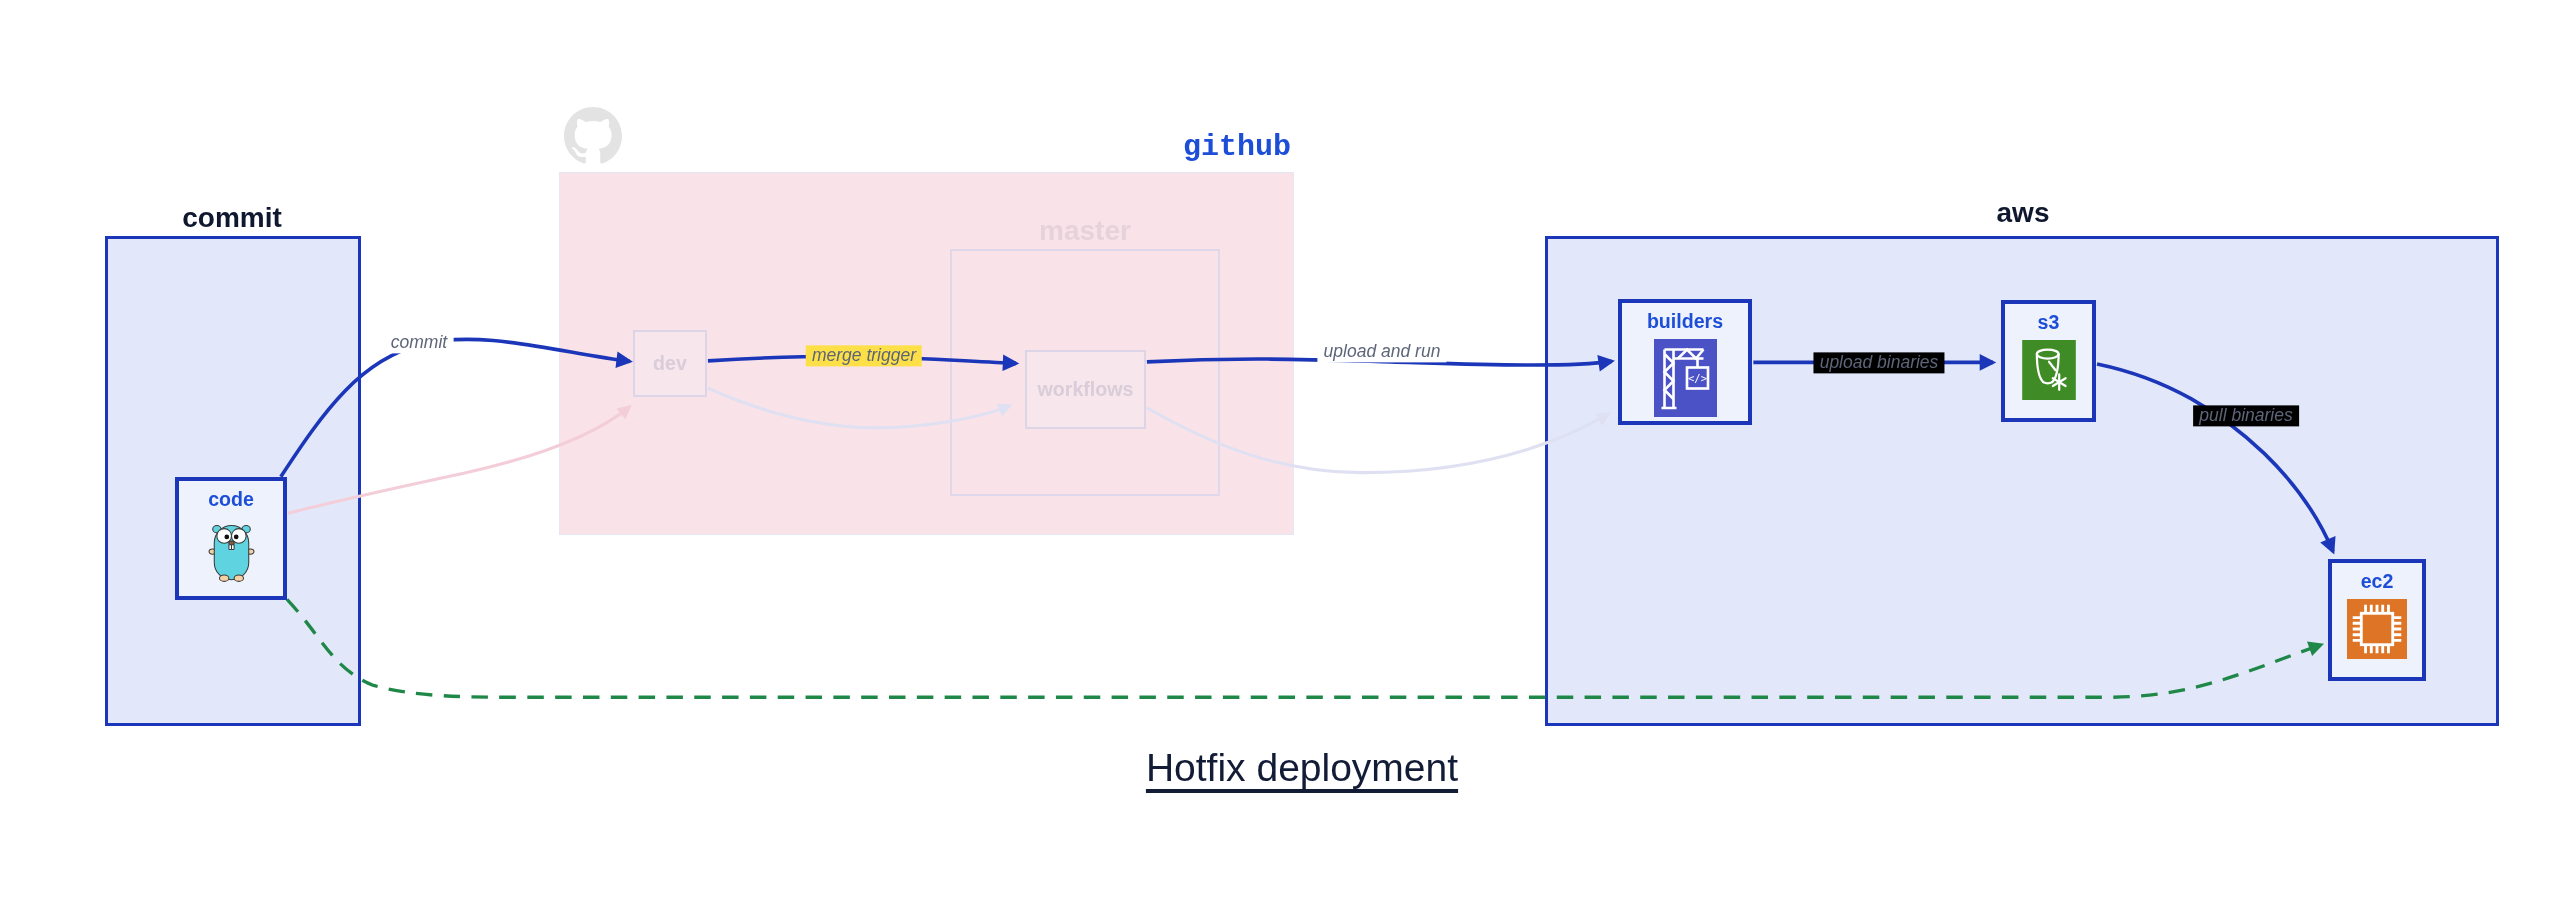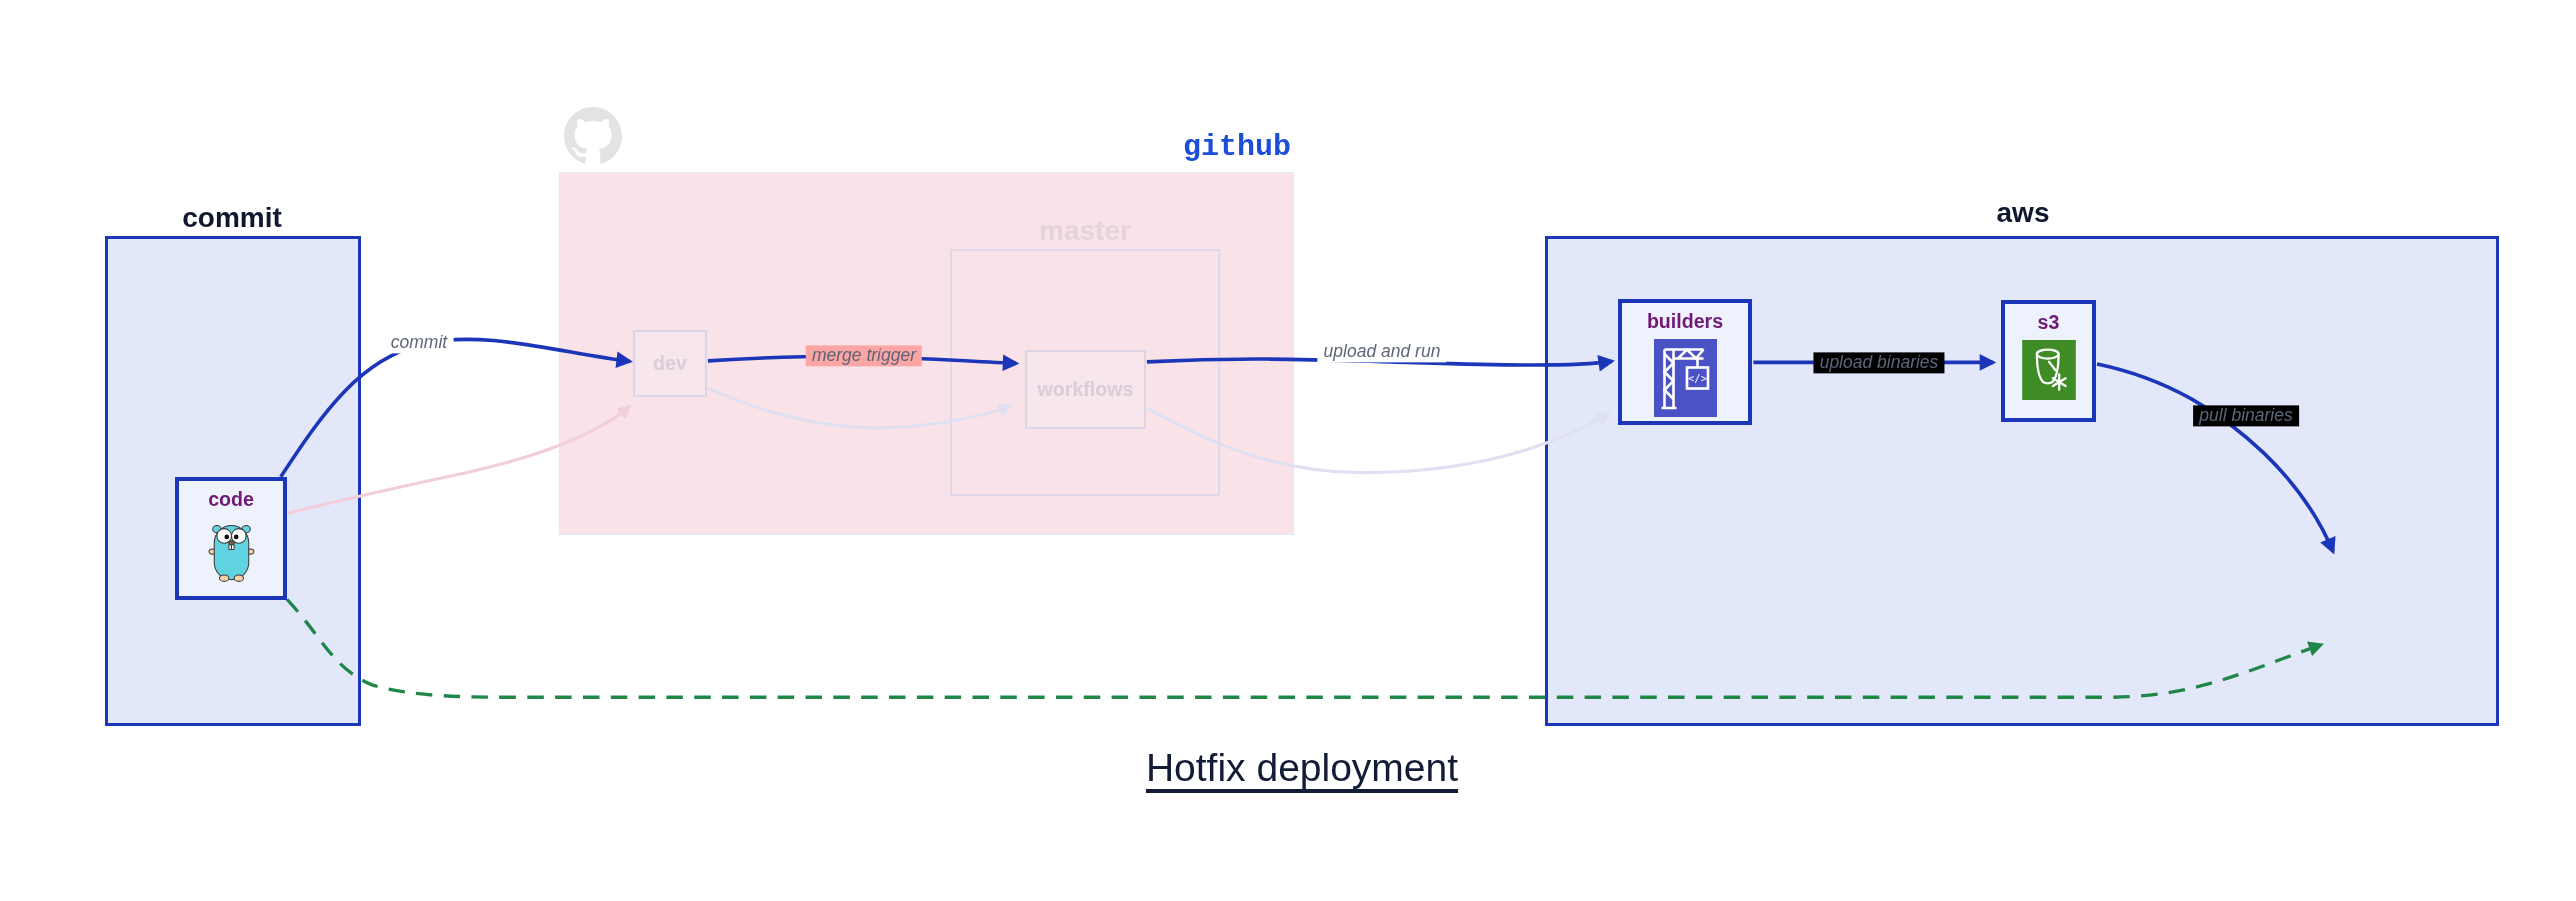--- a/index.html
+++ b/index.html
@@ -15,32 +15,32 @@
   .group-label{position:absolute;color:#101830;font-size:28px;font-weight:600;white-space:nowrap;z-index:1;}
   .group-label.center{transform:translateX(-50%);}
   .group-label.right{transform:translateX(-100%);}
   .group-label.faded-pink-text{color:#e6d2db;}
   .group-label.faded-gray-text{color:#1d4ed8;font-family:Liberation Mono, monospace;}
 
   
   .node{position:absolute;box-sizing:border-box;display:flex;flex-direction:column;align-items:center;z-index:3;}
   .node.solid{background:#eef2fc;border:4.1px solid #1b36b8;padding-top:7.2px;gap:6.2px;}
   .node.faded{background:#f7e6eb;border:2.1px solid #dcd5e8;justify-content:center;}
-  .node-label{color:#701a75;font-size:19.6px;font-weight:700;white-space:nowrap;}
+  .node-label{color:#1d4ed8;font-size:19.6px;font-weight:700;white-space:nowrap;}
   .node.faded .node-label{color:#d8cdd8;}
 
   .icon{display:block;}
 
   
   #edge-layer{position:absolute;left:0;top:0;z-index:2;}
 
   
   .edge-label{position:absolute;z-index:4;transform:translate(-50%,-50%);font-size:17.5px;font-style:italic;color:#5d6578;white-space:nowrap;padding:1px 6.2px;line-height:1.1;}
   .bg-white{background:#ffffff;}
-  .bg-pink{background:#fca5a5;}
+  .bg-pink{background:#fde047;}
   .bg-blue{background:#000000;}
 
   
   .diagram-title{position:absolute;z-index:4;transform:translateX(-50%);color:#131c36;font-size:39px;font-weight:500;text-decoration:underline;text-decoration-thickness:3.6px;text-underline-offset:8.2px;white-space:nowrap;}
 
   .octocat{position:absolute;z-index:1;}
 </style>
 </head>
 <body>
 
@@ -144,20 +144,33 @@
         <ellipse cx="40" cy="22" rx="17" ry="7"></ellipse>
         <path d="M23,22 C23,47 27,60 33,66"></path>
         <path d="M57,22 C57,47 53,60 47,66"></path>
         <path d="M33,66 Q40,70 47,66"></path>
         <path d="M42,34 L52,47"></path>
         <path d="M58,54 V78 M48,60 L68,72 M68,60 L48,72"></path>
       </g>
     </svg>
   </div>
 
+  <div class="node solid" style="left:2328px;top:559px;width:98px;height:122px;">
+    <div class="node-label">ec2</div>
+    <svg class="icon" width="60" height="60" viewBox="0 0 84 84">
+      <rect width="84" height="84" fill="#de7426"></rect>
+      <g stroke="#ffffff" stroke-width="4" fill="none">
+        <rect x="20" y="20" width="44" height="44"></rect>
+        <path d="M26,8 V20 M34,8 V20 M42,8 V20 M50,8 V20 M58,8 V20"></path>
+        <path d="M26,64 V76 M34,64 V76 M42,64 V76 M50,64 V76 M58,64 V76"></path>
+        <path d="M8,26 H20 M8,34 H20 M8,42 H20 M8,50 H20 M8,58 H20"></path>
+        <path d="M64,26 H76 M64,34 H76 M64,42 H76 M64,50 H76 M64,58 H76"></path>
+      </g>
+    </svg>
+  </div>
 
   <div class="edge-label bg-white" style="left:419px;top:343px;">commit</div>
   <div class="edge-label bg-pink" style="left:864px;top:356px;">merge trigger</div>
   <div class="edge-label bg-white" style="left:1382px;top:352px;">upload and run</div>
   <div class="edge-label bg-blue" style="left:1879px;top:363px;">upload binaries</div>
   <div class="edge-label bg-blue" style="left:2246px;top:416px;">pull binaries</div>
 
   <div class="diagram-title" style="left:1302px;top:746px;">Hotfix deployment</div>
 
 </div>

